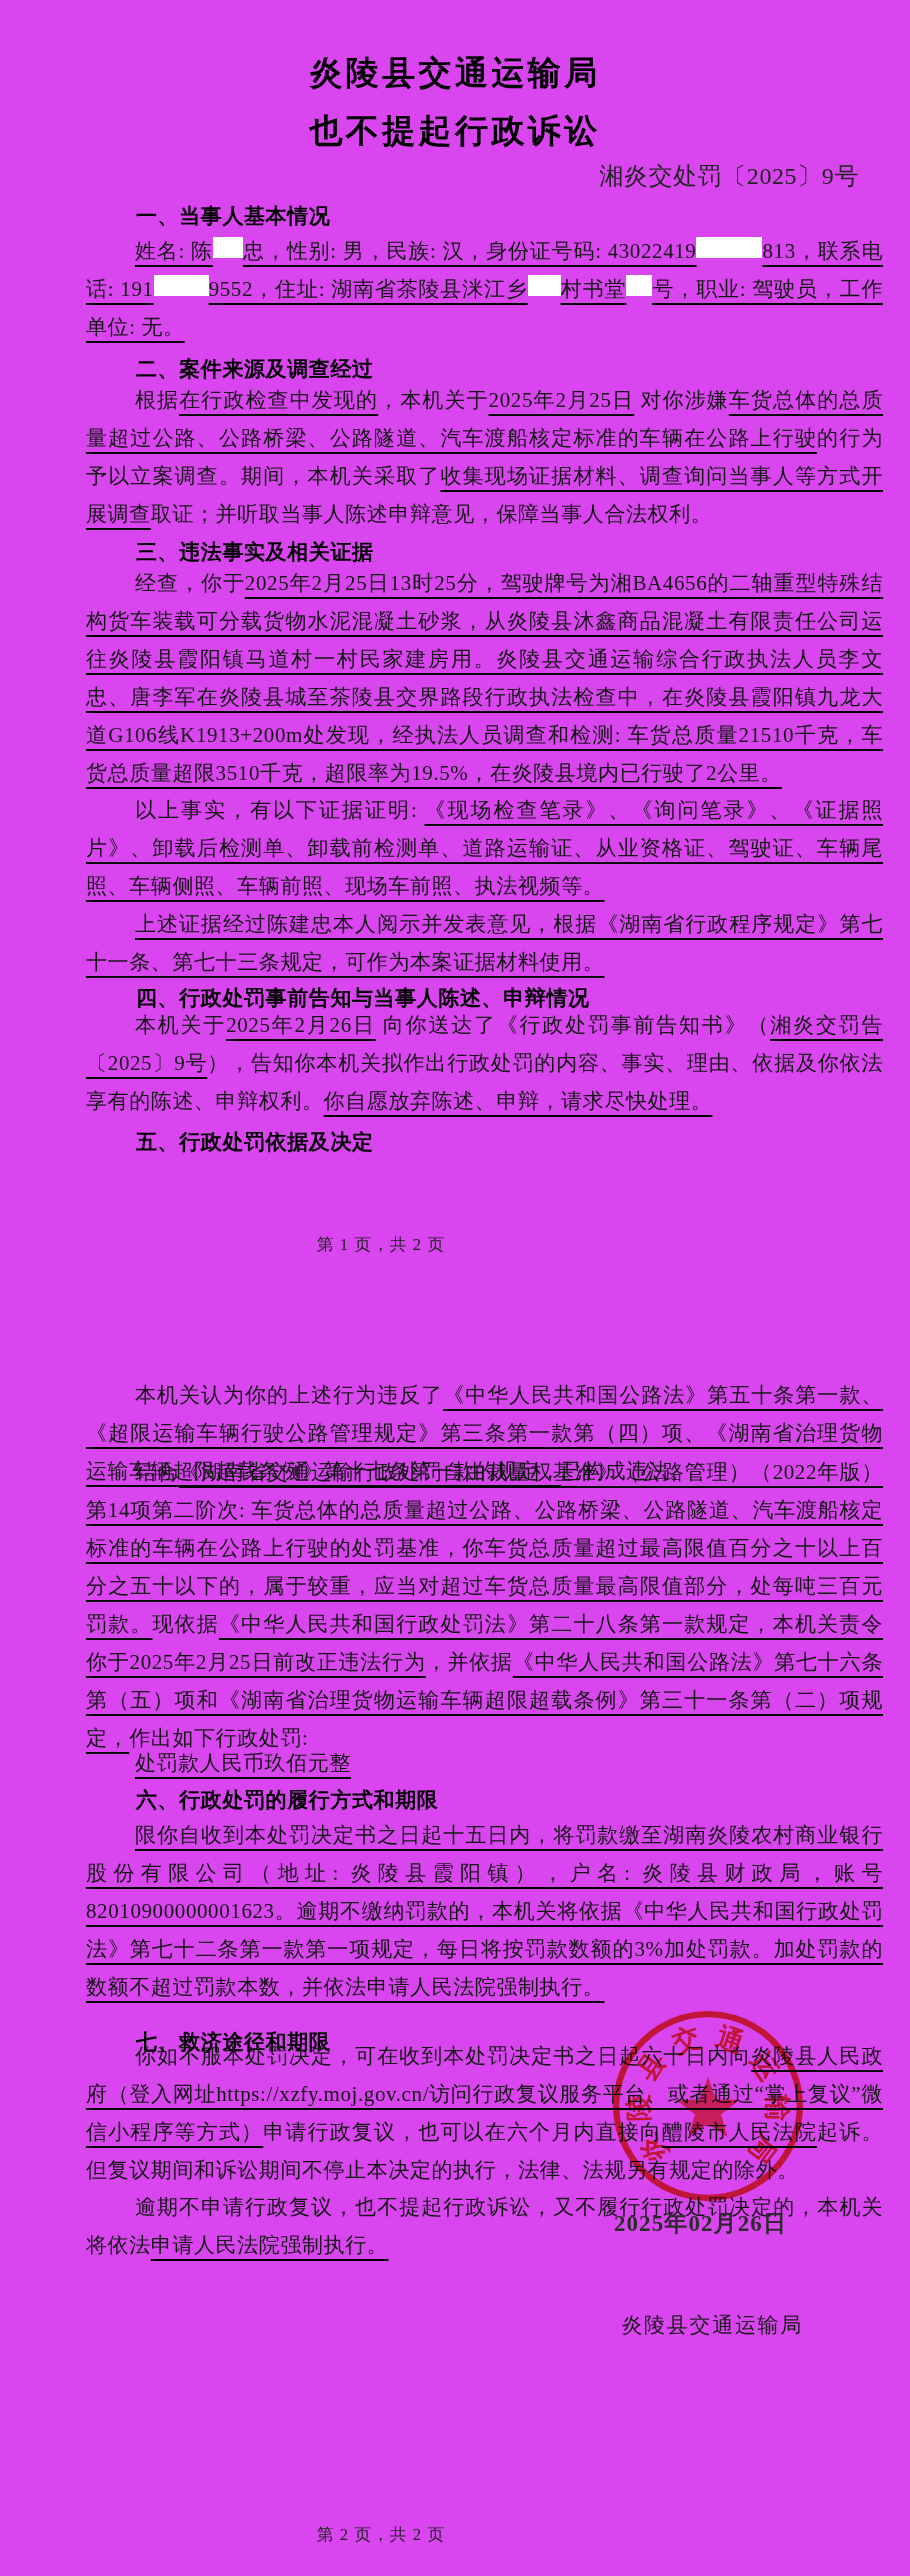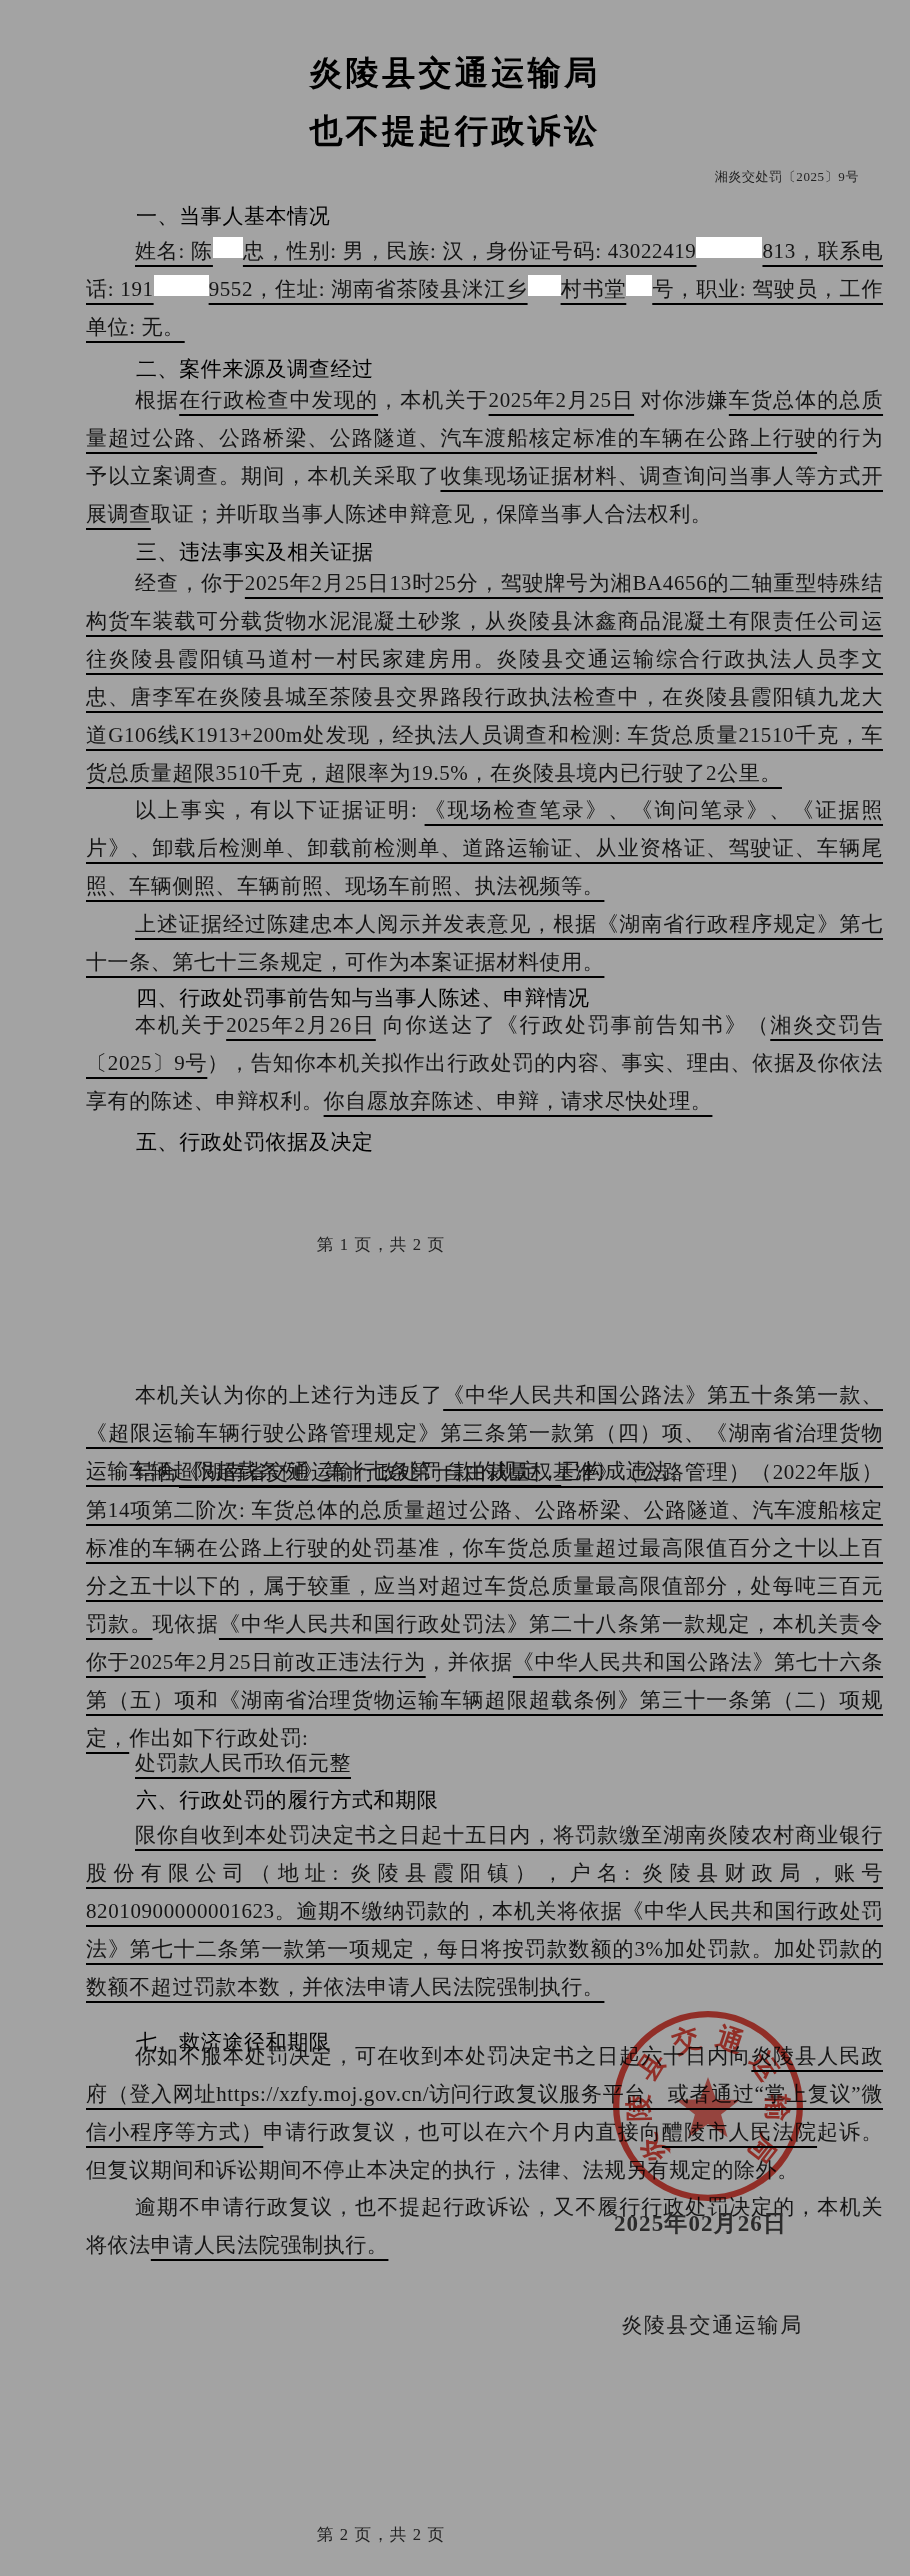--- a/index.html
+++ b/index.html
@@ -1,30 +1,30 @@
 <!DOCTYPE html>
 <html style="--stamp-color: #e03428;font-size:9.2px"><head>
 <meta charset="utf-8">
 <style>
   :root { --stamp-color:#e03428; }
   * { margin:0; padding:0; box-sizing:border-box; }
   body { background:#ffffff; font-family:"Liberation Serif","DejaVu Serif",serif; }
-  .page { position:relative; width:910px; height:2576px; background:#a3a3a3; color:#111; overflow:hidden; }
+  .page { position:relative; width:910px; height:2576px; background:#d946ef; color:#111; overflow:hidden; }
 
   .title { position:absolute; left:0; width:910px; text-align:center;
            font-size:33px; font-weight:700; letter-spacing:3.4px; line-height:46px; color:#000;
            font-family:"Liberation Serif","DejaVu Serif",serif; }
   .title1 { top:50px; }
   .title2 { top:108px; }
 
-  .docnum { position:absolute; top:165px; right:51px; font-size:13px; line-height:23px; color:#222; letter-spacing:0.6px; }
+  .docnum { position:absolute; top:165px; right:51px; font-size:24px; line-height:23px; color:#222; letter-spacing:0.6px; }
 
   .textcol { position:absolute; top:0; left:86px; width:797px; height:2576px; pointer-events:none; }
   .textcol .h, .textcol .para { position:absolute; left:0; right:0; font-size:21px; line-height:38px; letter-spacing:0.6px; }
-  .textcol .h { font-family:"Liberation Sans","DejaVu Sans",sans-serif; font-weight:400; padding-left:50px; color:#000; }
+  .textcol .h { font-family:"Liberation Sans","DejaVu Sans",sans-serif; font-weight:700; padding-left:50px; color:#000; }
   .textcol .para { text-align:justify; text-justify:inter-character; text-indent:49px; color:#151515; }
   .para .u { text-decoration:underline; text-decoration-thickness:1.7px; text-underline-offset:6.9px; text-decoration-color:#000; }
   .para .gap { display:inline-block; height:1em; background:#fff; }
 
   .footer { position:absolute; left:0; width:762px; text-align:center; font-size:16.6px; line-height:23px; color:#222; letter-spacing:1.1px; }
   .footer1 { top:1233px; }
   .footer2 { top:2523px; }
 
   .date { position:absolute; top:2210px; right:123px; font-size:23px; line-height:27.5px; font-weight:700; color:#2b2b2b; letter-spacing:1.1px; }
   .signature { position:absolute; top:2312px; right:107px; font-size:21px; line-height:27.5px; color:#1a1a1a; letter-spacing:1.7px; }

